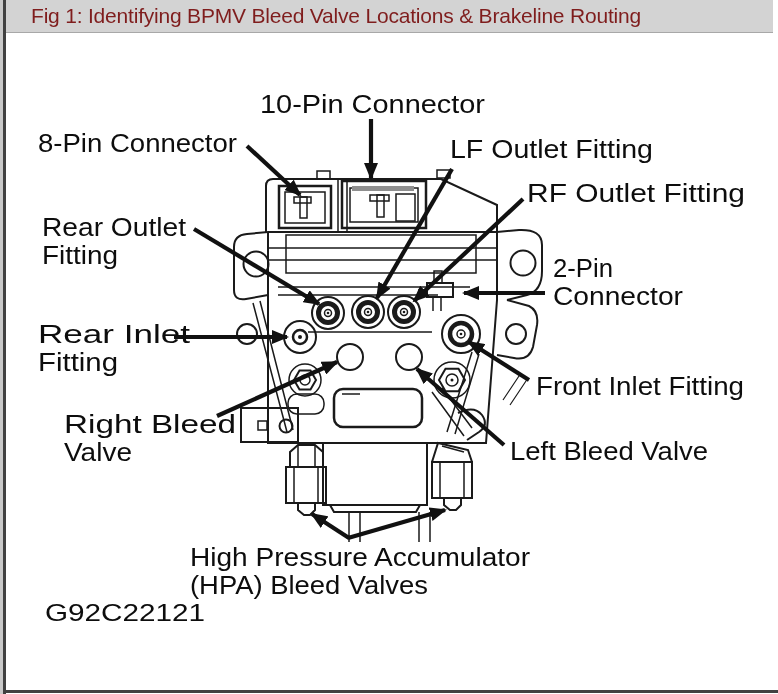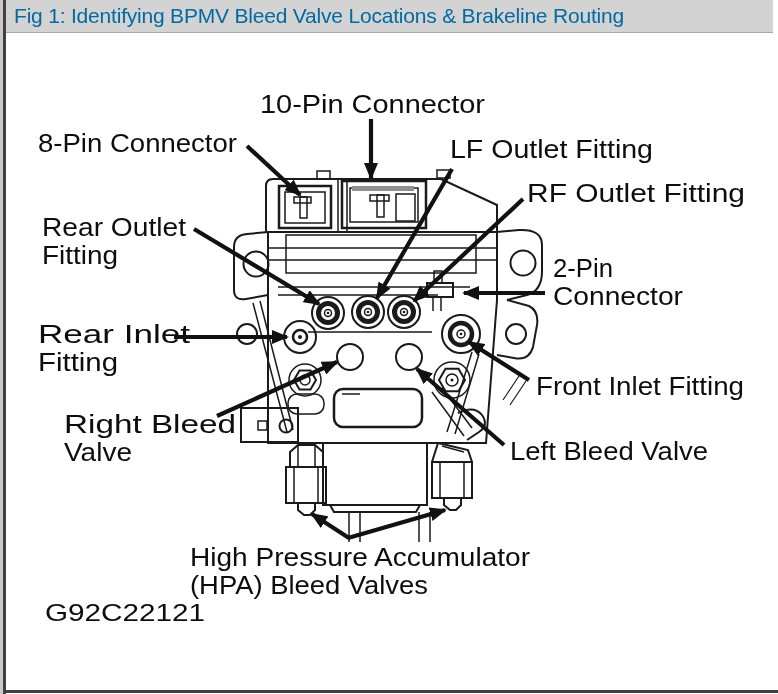--- a/index.html
+++ b/index.html
@@ -3,21 +3,21 @@
 <meta charset="utf-8">
 <style>
   html,body{margin:0;padding:0;background:#fff;}
   .page{position:relative;width:778px;height:694px;background:#ffffff;overflow:hidden;
         font-family:"Liberation Sans",sans-serif;}
   .edge-left-light{position:absolute;left:0;top:0;width:3px;height:694px;background:#c9c9c9;}
   .edge-left-dark{position:absolute;left:3px;top:0;width:3px;height:694px;background:#414141;}
   .edge-bottom{position:absolute;left:6px;right:0;top:690px;height:3px;background:#414141;}
   .titlebar{position:absolute;left:6px;top:0;width:767px;height:33px;background:#d3d3d3;
             border-bottom:1px solid #a8a8a8;box-sizing:border-box;}
-  .titlebar span{display:block;padding-left:8px;line-height:32px;font-size:21px;color:#0369a1;
+  .titlebar span{display:block;padding-left:25px;line-height:32px;font-size:21px;color:#7f1d1d;
                  white-space:nowrap;letter-spacing:-0.2px;}
   svg.diagram{position:absolute;left:0;top:0;}
   svg text{font-family:"Liberation Sans",sans-serif;font-size:26px;fill:#0d0d0d;}
   svg text.code{font-size:24px;}
   .art{stroke:#1a1a1a;fill:none;}
   .leader{stroke:#111;stroke-width:4.2;fill:none;}
 </style>
 </head>
 <body>
 

